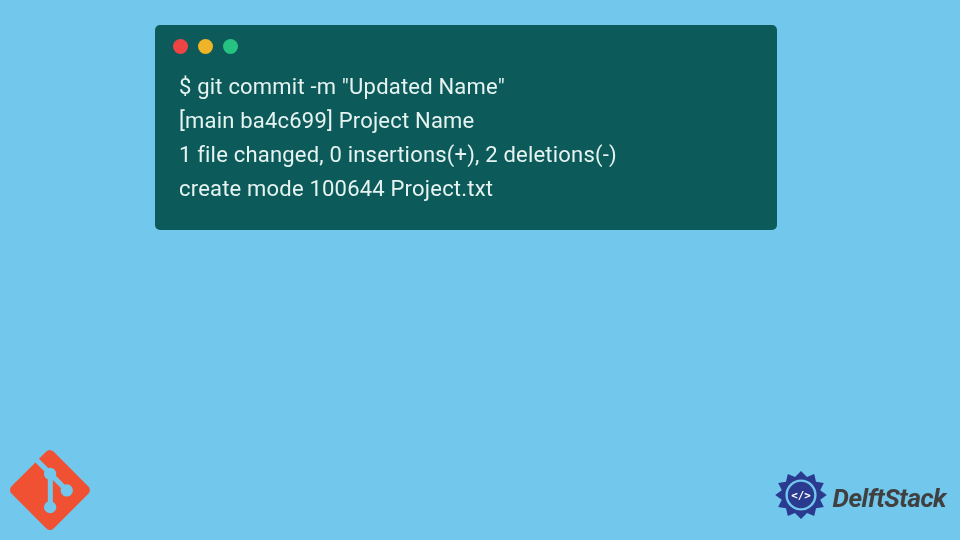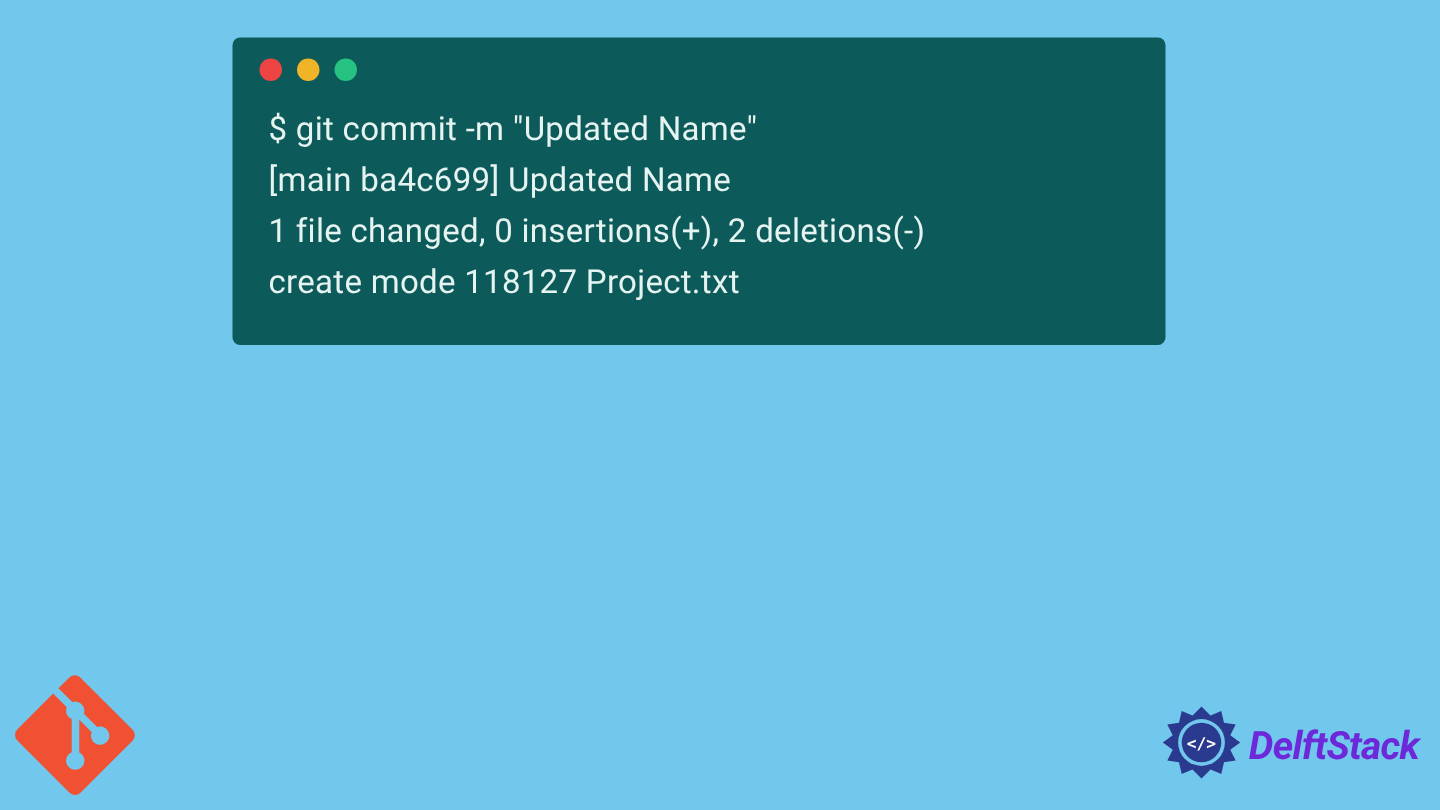--- a/index.html
+++ b/index.html
@@ -53,38 +53,38 @@
     right: 14px;
     bottom: 12px;
     display: flex;
     align-items: center;
     gap: 2px;
   }
   .delft-text {
     font-size: 26px;
     font-weight: 700;
     font-style: italic;
-    color: #6d28d9;
+    color: #404040;
     letter-spacing: -0.5px;
   }
 </style>
 </head>
 <body>
 
 <div class="terminal">
   <div class="titlebar">
     <div class="dot dot-red"></div>
     <div class="dot dot-yellow"></div>
     <div class="dot dot-green"></div>
   </div>
   <div class="term-body">
     <div>$ git commit -m "Updated Name"</div>
-    <div>[main ba4c699] Updated Name</div>
+    <div>[main ba4c699] Project Name</div>
     <div> 1 file changed, 0 insertions(+), 2 deletions(-)</div>
-    <div> create mode 118127 Project.txt</div>
+    <div> create mode 100644 Project.txt</div>
   </div>
 </div>
 
 <div class="git-logo">
   <svg viewBox="0 0 92 92" width="80" height="80">
     <path fill="#F05133" d="M90.155 41.965L50.036 1.847a5.913 5.913 0 0 0-8.361 0l-8.33 8.331 10.568 10.568a7.022 7.022 0 0 1 8.893 8.954l10.189 10.189a7.028 7.028 0 1 1-4.213 3.967L49.29 34.362v25.012a7.03 7.03 0 1 1-5.786-.205V33.918a7.028 7.028 0 0 1-3.816-9.223L29.242 14.272 1.733 41.779a5.916 5.916 0 0 0 0 8.363l40.121 40.118a5.91 5.91 0 0 0 8.359 0l39.942-39.94a5.915 5.915 0 0 0 0-8.355"></path>
   </svg>
 </div>
 
 <div class="delft-logo">

